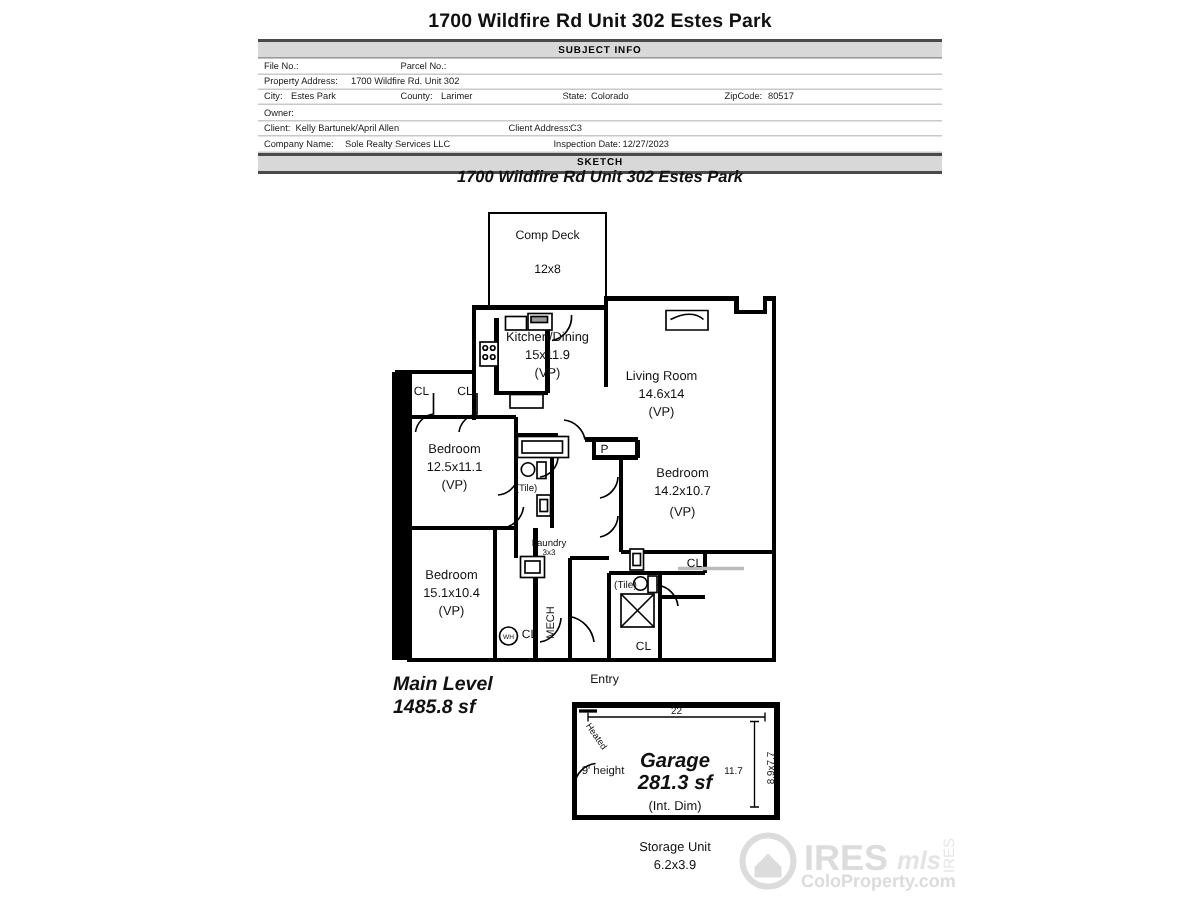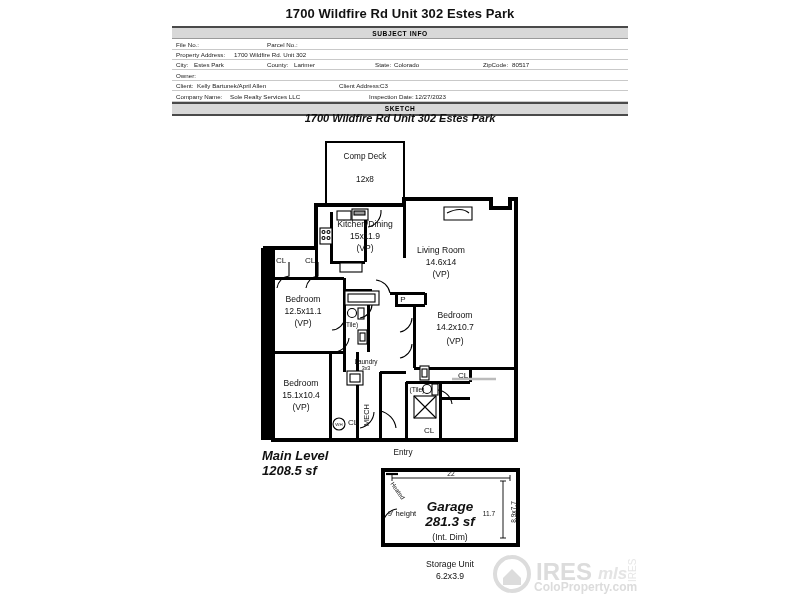--- a/index.html
+++ b/index.html
@@ -341,21 +341,21 @@
         <text x="450" y="526" font-size="13.5" font-weight="bold" font-style="italic">281.3 sf</text>
         <text x="450" y="540" font-size="8.6">(Int. Dim)</text>
         <text x="450" y="567" font-size="8.6">Storage Unit</text>
         <text x="450" y="579" font-size="8.6">6.2x3.9</text>
       </g>
     </g>
   </svg>
 
   <div class="lvl-label" id="main-level-label">
     <span>Main Level</span><br>
-    <span>1208.5 sf</span>
+    <span>1485.8 sf</span>
   </div>
 
   <svg class="wm" viewBox="0 0 300 44">
     <circle cx="26" cy="22" r="17" fill="none" stroke="#dcdcdc" stroke-width="4"></circle>
     <path d="M 17 26 l 9 -9 l 9 9 v 7 h -18 z" fill="#dcdcdc"></path>
     <text x="50" y="28" font-size="24" font-weight="bold" fill="#dcdcdc" font-family="Liberation Sans, sans-serif">IRES</text>
     <text x="112" y="27" font-size="17" font-style="italic" font-weight="bold" fill="#e4e4e4" font-family="Liberation Sans, sans-serif">mls</text>
     <text x="48" y="39" font-size="12" font-weight="bold" fill="#dcdcdc" font-family="Liberation Sans, sans-serif">ColoProperty.com</text>
     <text x="150" y="30" font-size="10" fill="#e6e6e6" font-family="Liberation Sans, sans-serif" transform="rotate(-90 150 30)">IRES</text>
   </svg>

